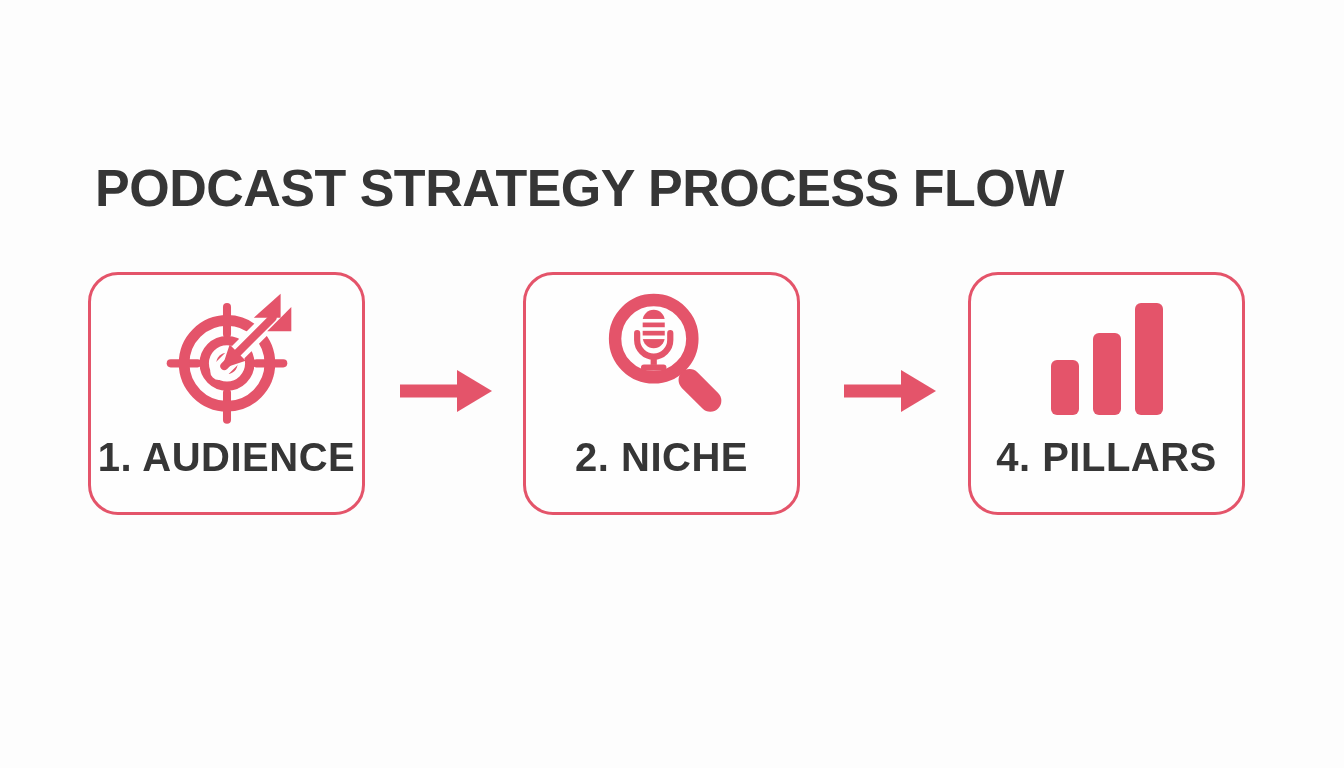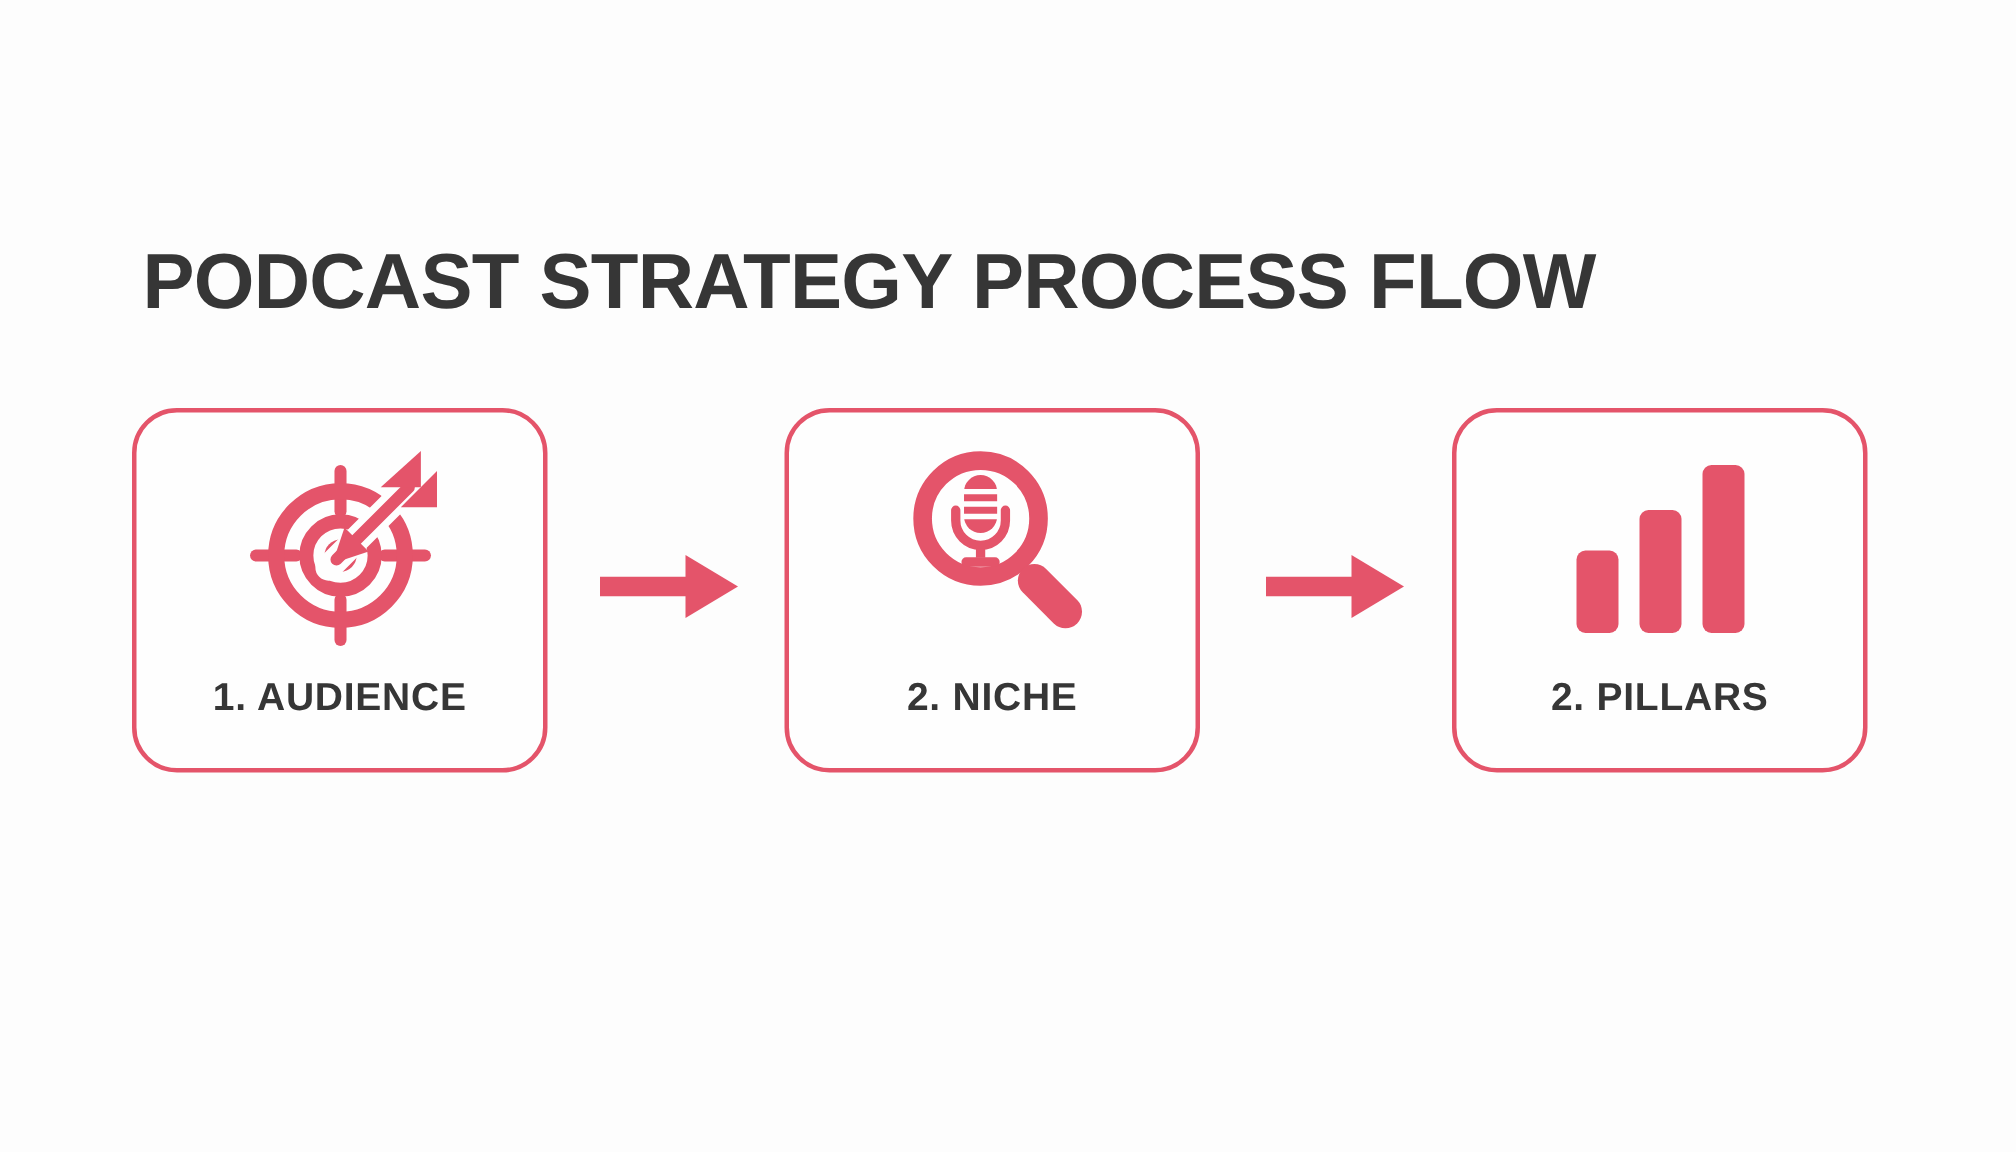--- a/index.html
+++ b/index.html
@@ -48,21 +48,21 @@
   .icon-zone {
     flex: 1;
     display: flex;
     align-items: center;
     justify-content: center;
     width: 100%;
     padding-top: 6px;
   }
   .accent-icon { color: var(--accent); display: block; }
   .step-label {
-    font-size: 26px;
+    font-size: 40px;
     font-weight: 800;
     letter-spacing: 0.5px;
     color: var(--text);
     padding-bottom: 32px;
     white-space: nowrap;
   }
   .flow-arrow {
     position: absolute;
     top: 368px;
     width: 95px;
@@ -150,16 +150,16 @@
   </svg>
 
   <div class="step-box box-pillars">
     <div class="icon-zone">
       <div class="bars">
         <div class="bar bar-1"></div>
         <div class="bar bar-2"></div>
         <div class="bar bar-3"></div>
       </div>
     </div>
-    <div class="step-label">2. PILLARS</div>
+    <div class="step-label">4. PILLARS</div>
   </div>
 
 </div>
 
 </body></html>

